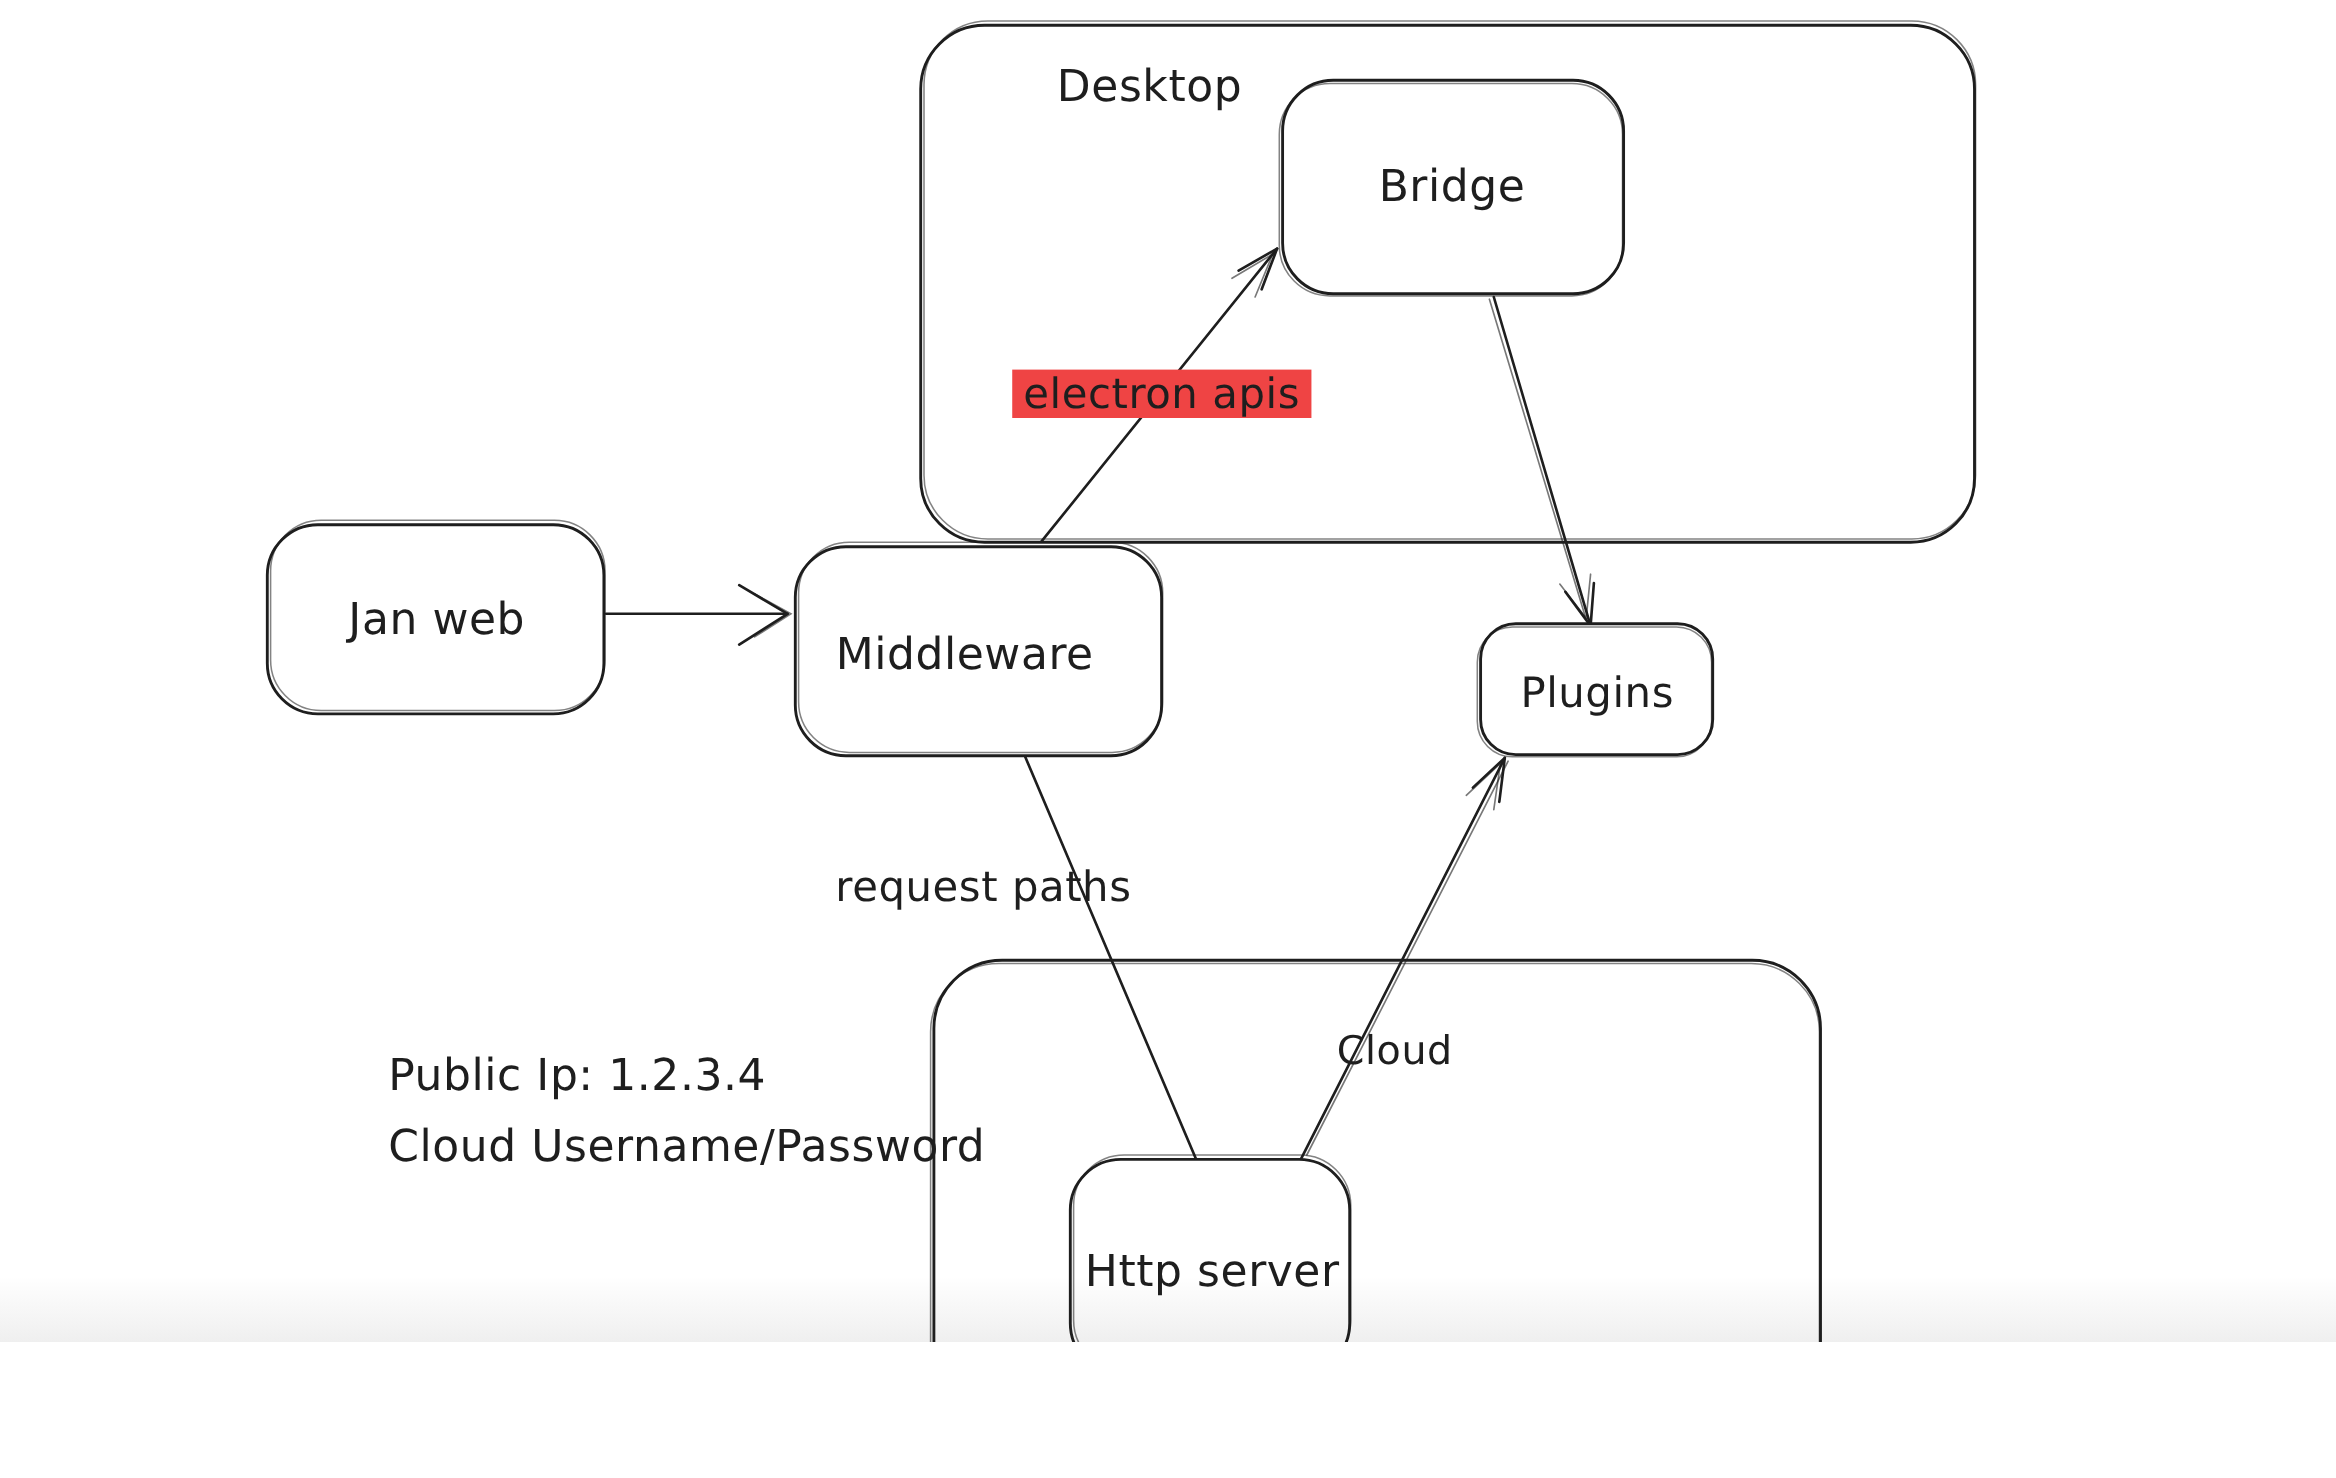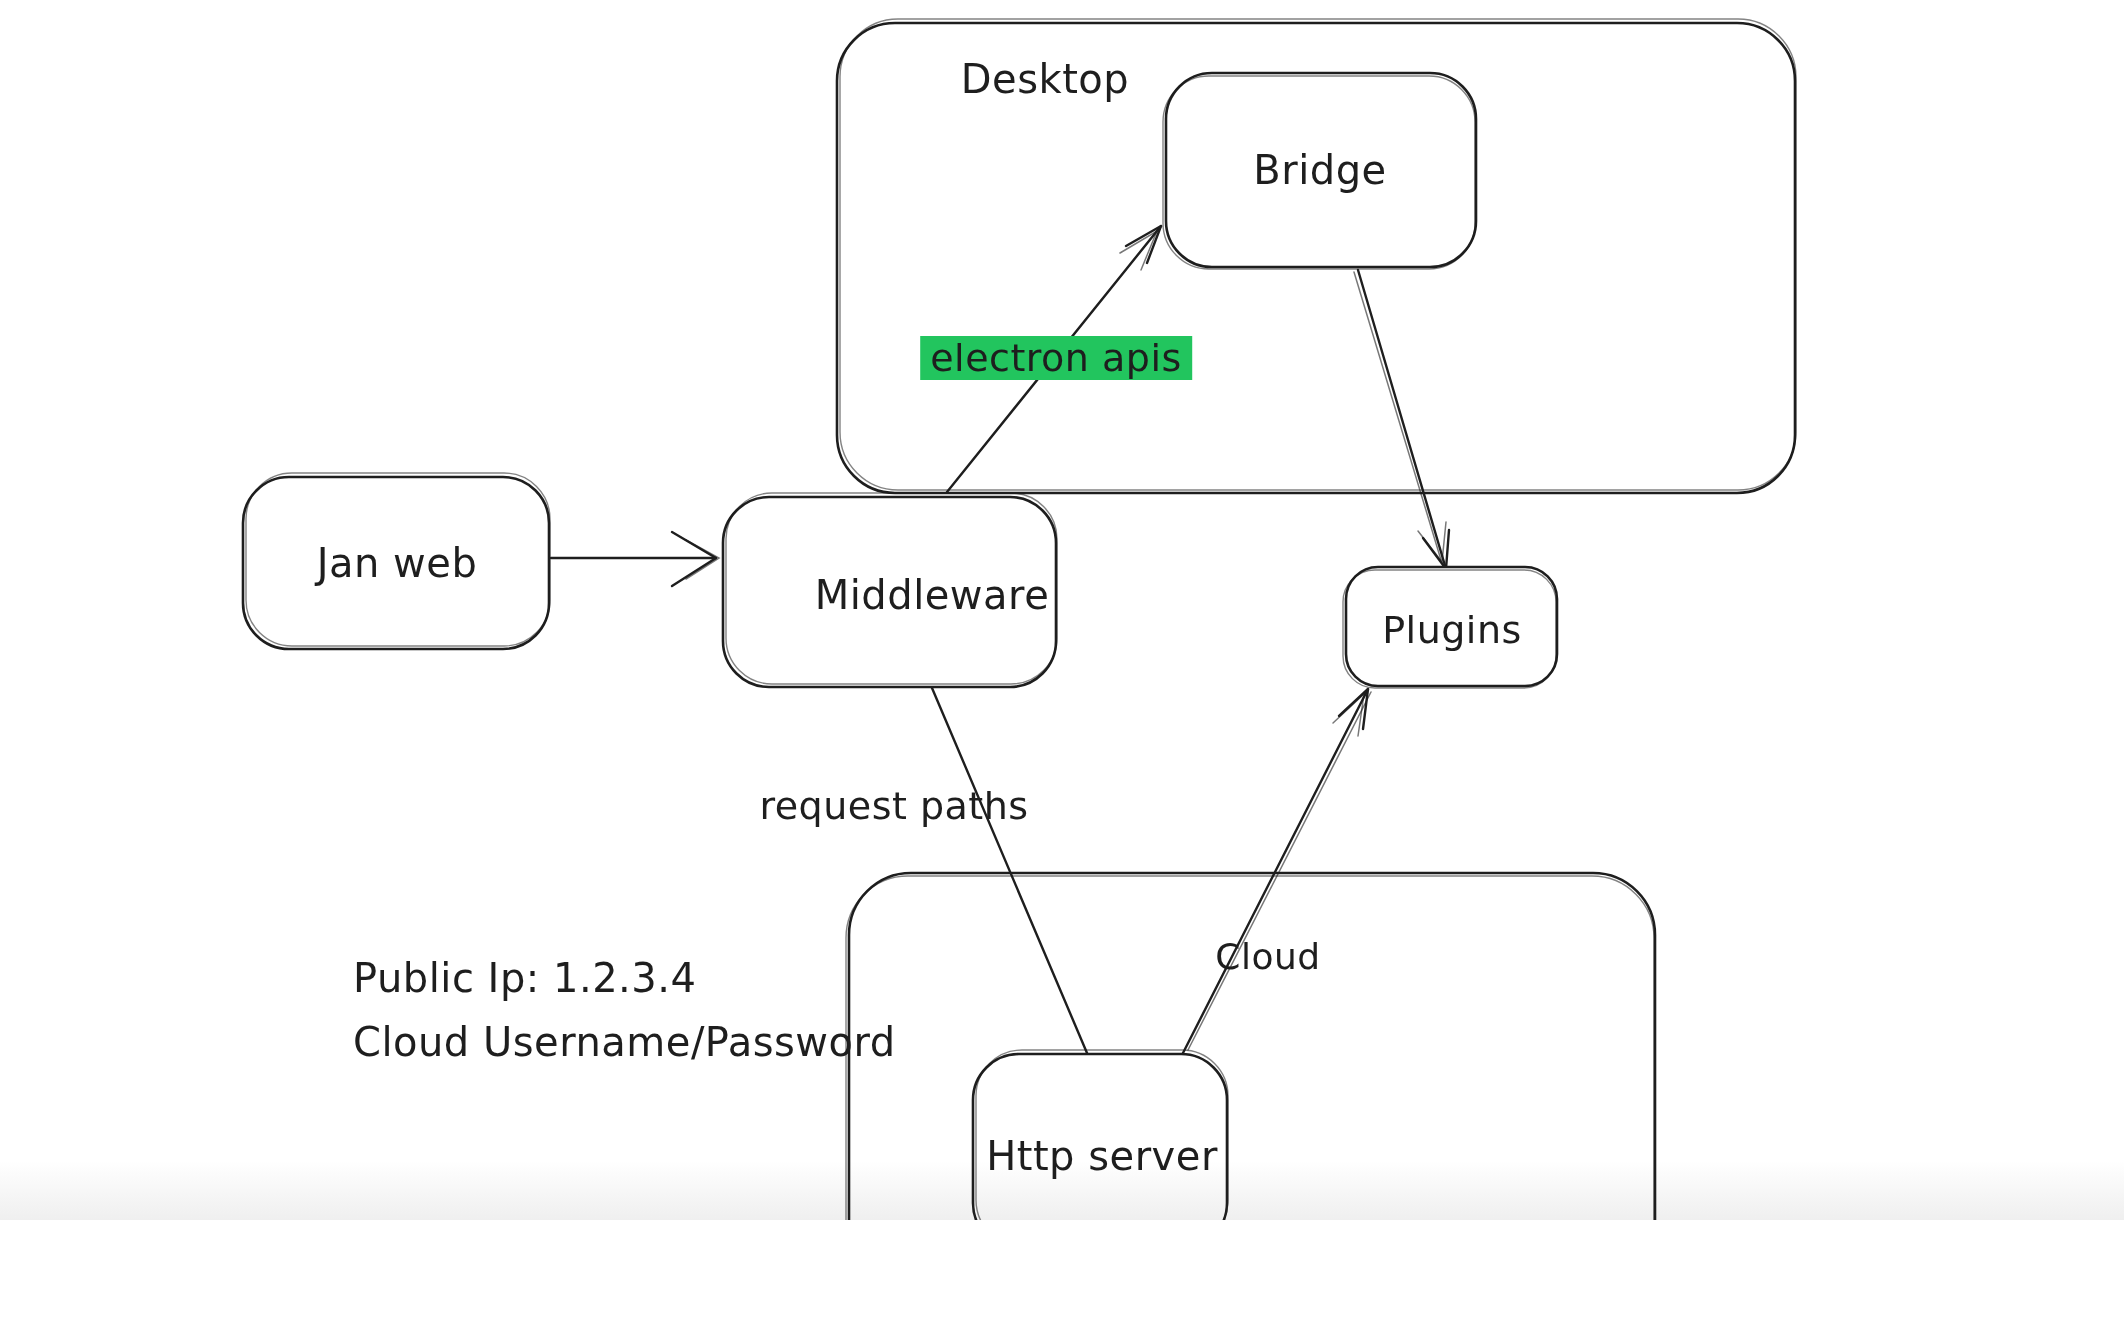--- a/index.html
+++ b/index.html
@@ -20,21 +20,21 @@
   .arrowecho{fill:none;stroke:#1e1e1e;stroke-width:1.5;opacity:.6;stroke-linecap:round;}
   .lbl{
     position:absolute;
     transform:translate(-50%,-50%);
     font-size:40px;
     white-space:nowrap;
     letter-spacing:.5px;
     color:#1e1e1e;
   }
   .lbl.small{font-size:38px;}
-  .lbl.masked{background:#22c55e;padding:0 10px;}
+  .lbl.masked{background:#ef4444;padding:0 10px;}
   .note{
     position:absolute;
     left:353px;top:946px;
     font-size:40px;
     line-height:64px;
     white-space:nowrap;
     letter-spacing:.5px;
   }
   .bottom-fade{
     position:absolute;left:0;bottom:0;
@@ -115,21 +115,21 @@
       <rect class="echo" x="976" y="1050" width="252" height="196" rx="46"></rect>
     </g>
   </svg>
 
   <div class="lbl" style="left:1045px;top:79px;">Desktop</div>
 
   <div class="lbl" style="left:1320px;top:170px;">Bridge</div>
 
   <div class="lbl" style="left:397px;top:563px;">Jan web</div>
 
-  <div class="lbl" style="left:932px;top:595px;">Middleware</div>
+  <div class="lbl" style="left:877px;top:595px;">Middleware</div>
 
   <div class="lbl small" style="left:1452px;top:630px;">Plugins</div>
 
   <div class="lbl small masked" style="left:1056px;top:358px;">electron apis</div>
 
   <div class="lbl small" style="left:894px;top:806px;text-align:center;">request paths</div>
 
   <div class="lbl small" style="left:1268px;top:956px;font-size:36px;">Cloud</div>
 
   <div class="lbl" style="left:1102px;top:1156px;">Http server</div>

